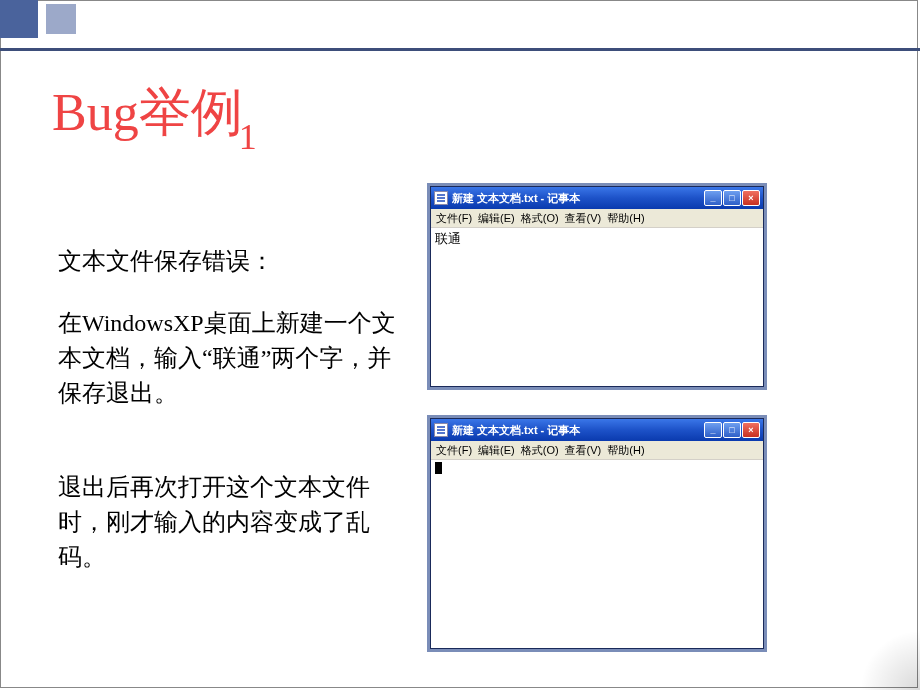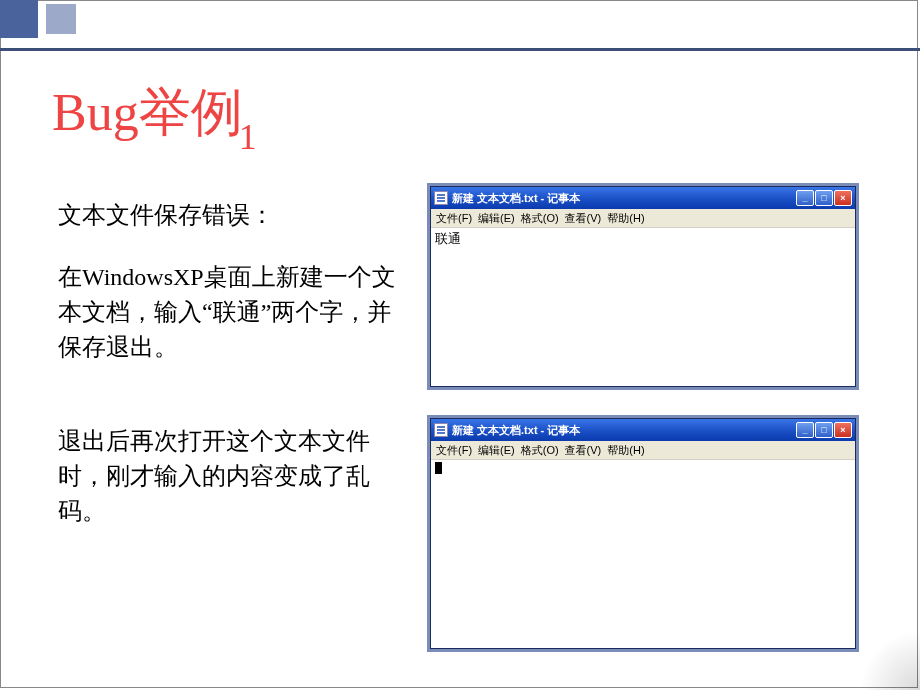--- a/index.html
+++ b/index.html
@@ -59,28 +59,29 @@
       top: 8px;
       left: -4px;
     }
     .body-text {
       position: absolute;
       left: 58px;
       width: 348px;
       font-size: 24px;
       line-height: 1.45;
       color: #000;
+      margin-top: 46px;
     }
     .bt1 { top: 198px; }
     .bt2 { top: 260px; }
     .bt3 { top: 424px; }
     .notepad-wrapper {
       position: absolute;
       left: 430px;
-      width: 426px;
+      width: 334px;
     }
     .np1 { top: 186px; }
     .np2 { top: 418px; }
     .notepad {
       border: 1px solid #1a2a5a;
       box-shadow: 0 0 0 3px #7a8db8;
       background: #fff;
       font-family: "Tahoma", "SimSun", sans-serif;
       font-size: 11px;
     }

